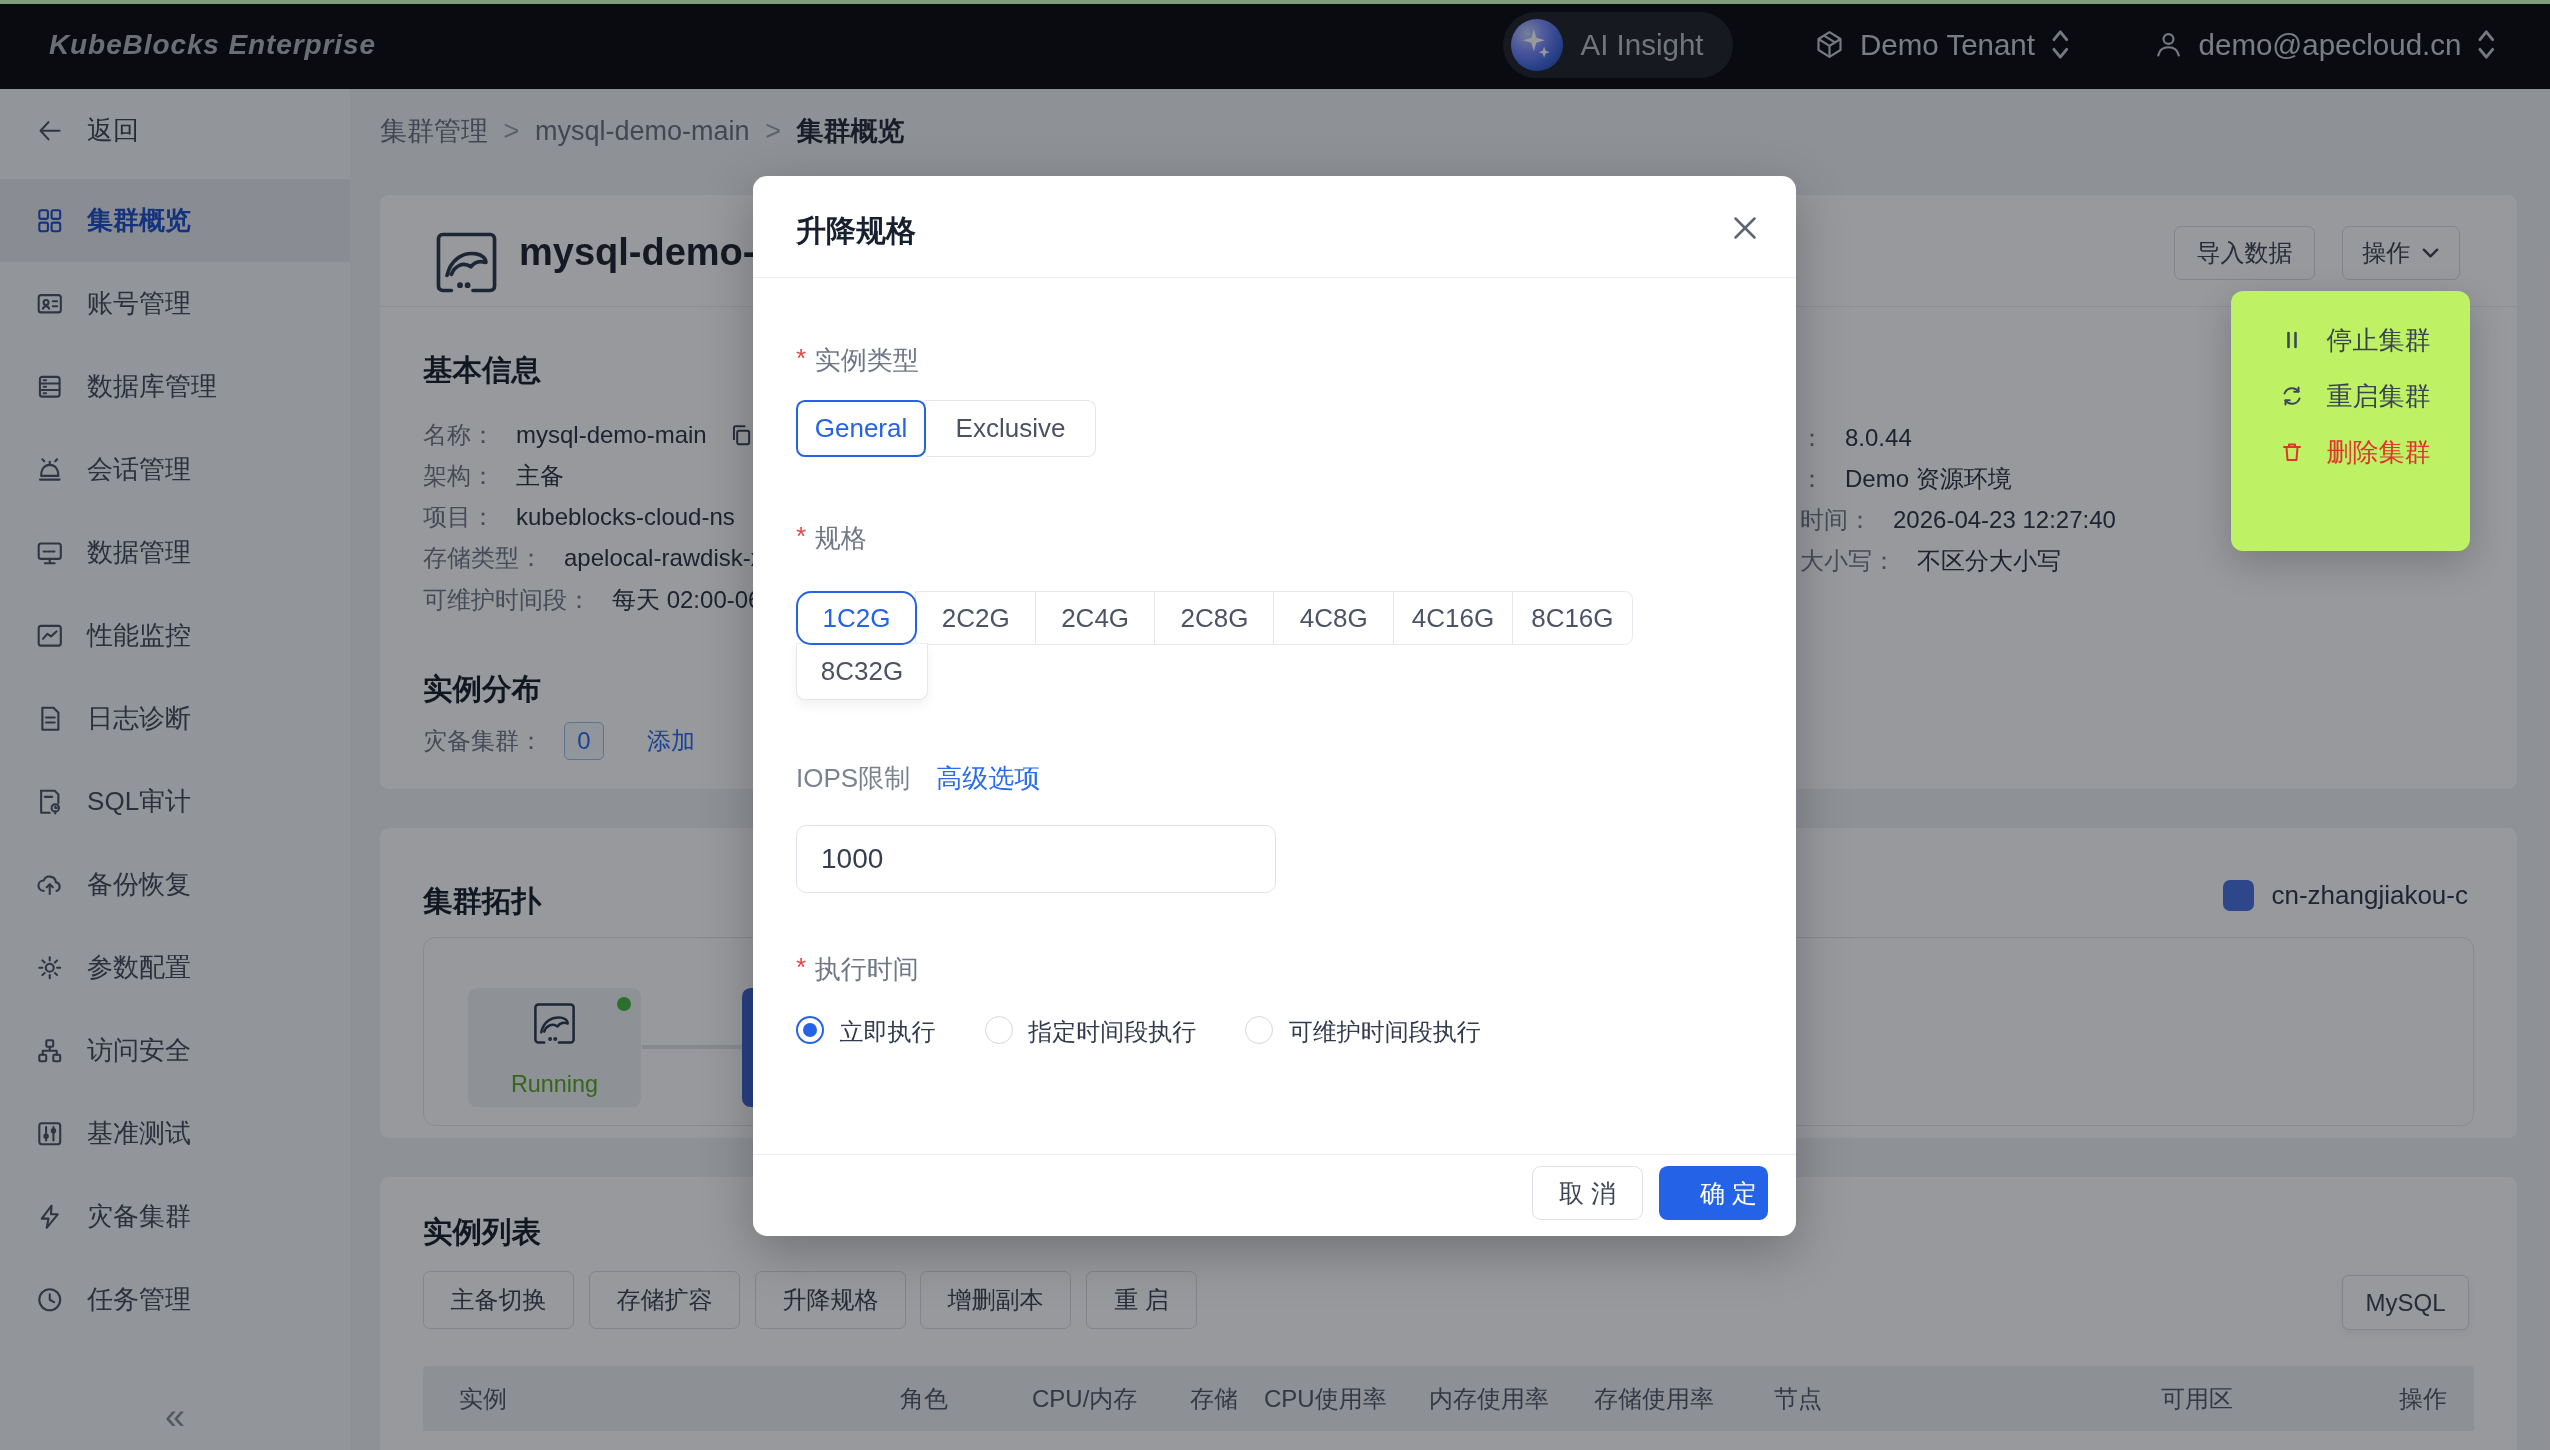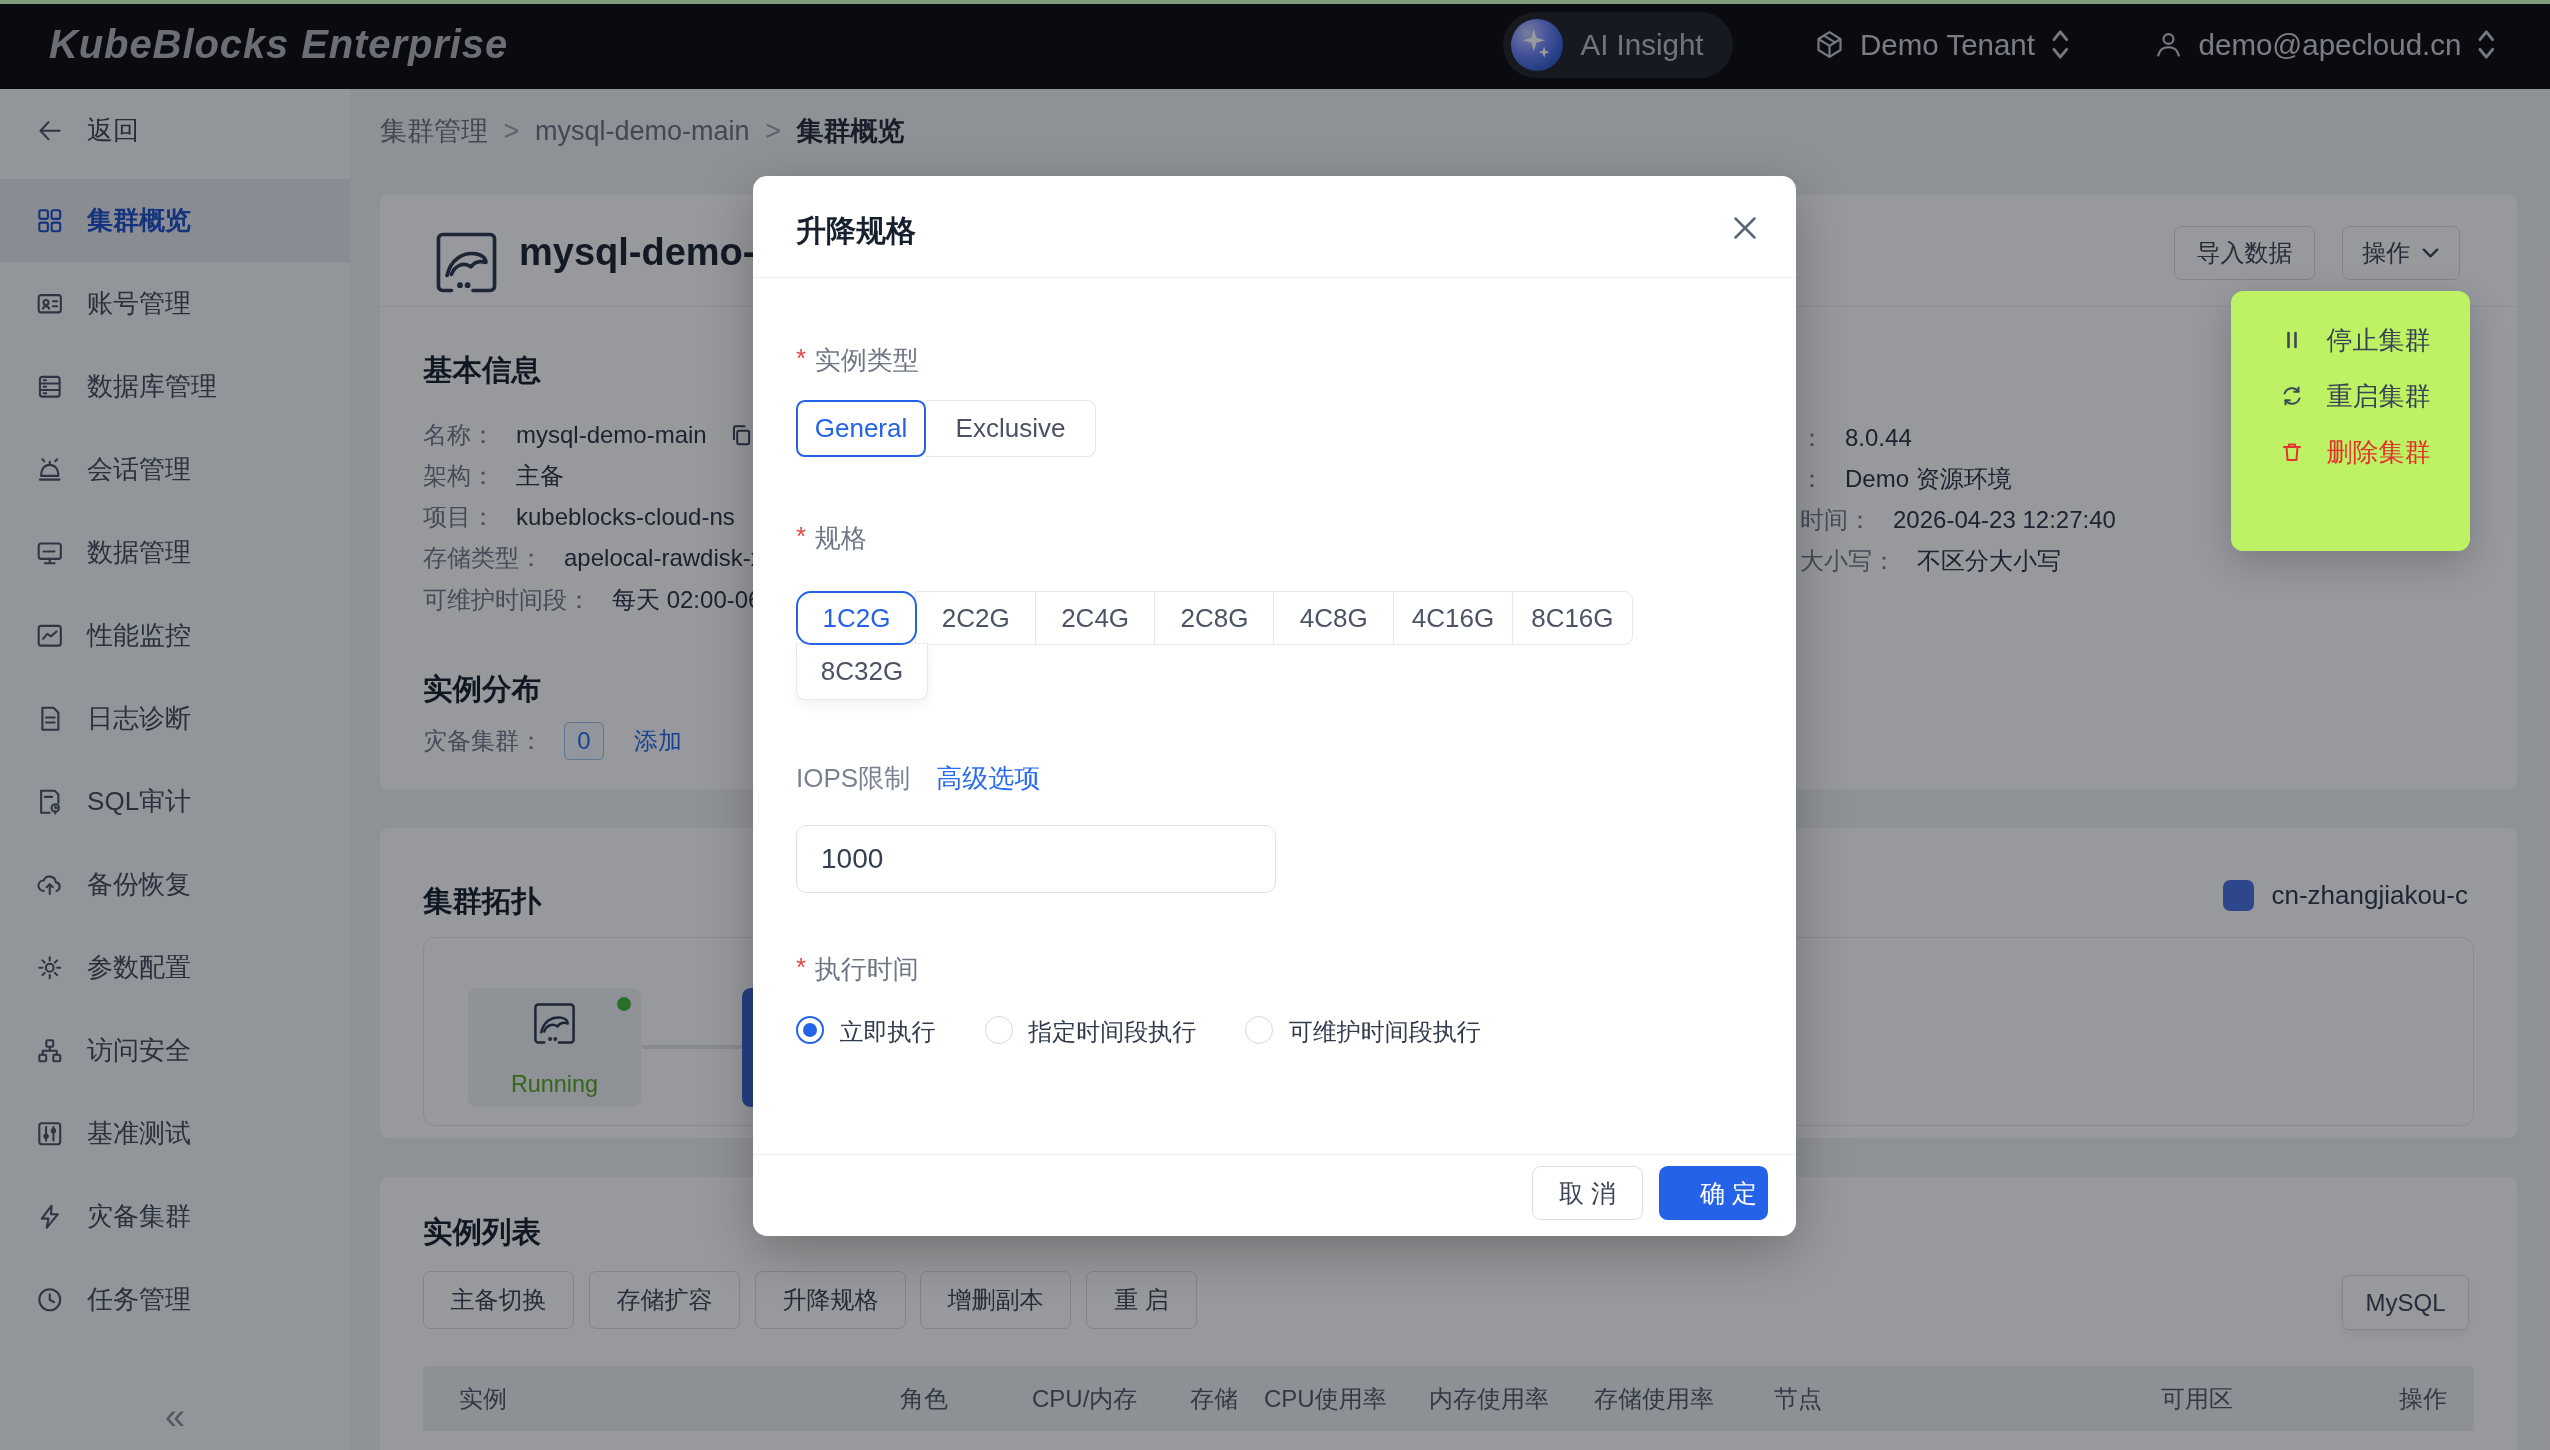--- a/index.html
+++ b/index.html
@@ -6,21 +6,21 @@
   html,body { width:2550px; height:1450px; overflow:hidden;
     font-family:"Liberation Sans","DejaVu Sans",sans-serif; background:#eef0f4; position:relative; }
   svg { display:block; }
 
   
   .screen-bar { position:absolute; left:0; top:0; width:2550px; height:4.3px; background:#7f9f7a; z-index:90; }
 
   
   .topbar { position:absolute; left:0; top:0; width:2550px; height:89px; background:#0b0c11;
     display:flex; align-items:center; z-index:10; }
-  .logo { margin-left:49px; font-style:italic; font-weight:700; font-size:40px; color:#b4b6bb; letter-spacing:0.9px; }
+  .logo { margin-left:49px; font-style:italic; font-weight:700; font-size:28px; color:#b4b6bb; letter-spacing:0.9px; }
   .top-right { position:absolute; right:52px; height:89px; display:flex; align-items:center; gap:80px; }
   .ai-pill { display:flex; align-items:center; gap:17.3px; background:#222329; border-radius:38px; padding:7px 29.5px 7px 8.7px; cursor:pointer; }
   .ai-orb { width:52px; height:52px; border-radius:50%;
     background:radial-gradient(circle at 32% 28%, #c4d2ff 0%, #7d8cff 35%, #3a63d8 70%, #1c3f9b 100%); position:relative; }
   .ai-orb svg { position:absolute; left:7px; top:7px; }
   .ai-label { font-size:29.5px; color:#bfc2c9; }
   .top-item { display:flex; align-items:center; gap:14px; color:#ced0d6; font-size:29.5px; cursor:pointer; }
   .top-item svg { flex:none; }
 
   
@@ -388,21 +388,21 @@
     </div>
     <div class="info-row" style="left:1420px; top:350px;">
       <span class="lbl">大小写：</span>
       <span class="val">不区分大小写</span>
     </div>
 
     <div class="h2" style="left:43px; top:475px;">实例分布</div>
     <div class="info-row" style="left:43px; top:527px;">
       <span class="lbl">灾备集群：</span>
       <span class="dr-count">0</span>
-      <span class="link" style="margin-left:9px;text-align:right;">添加</span>
+      <span class="link" style="margin-left:22px;text-align:right;">添加</span>
     </div>
   </section>
 
   <section class="card" id="card2">
     <div class="h2" style="left:43px; top:54px;">集群拓扑</div>
     <div class="legend">
       <span class="swatch"></span>
       <span class="zname">cn-zhangjiakou-c</span>
     </div>
     <div class="topo-box"></div>

